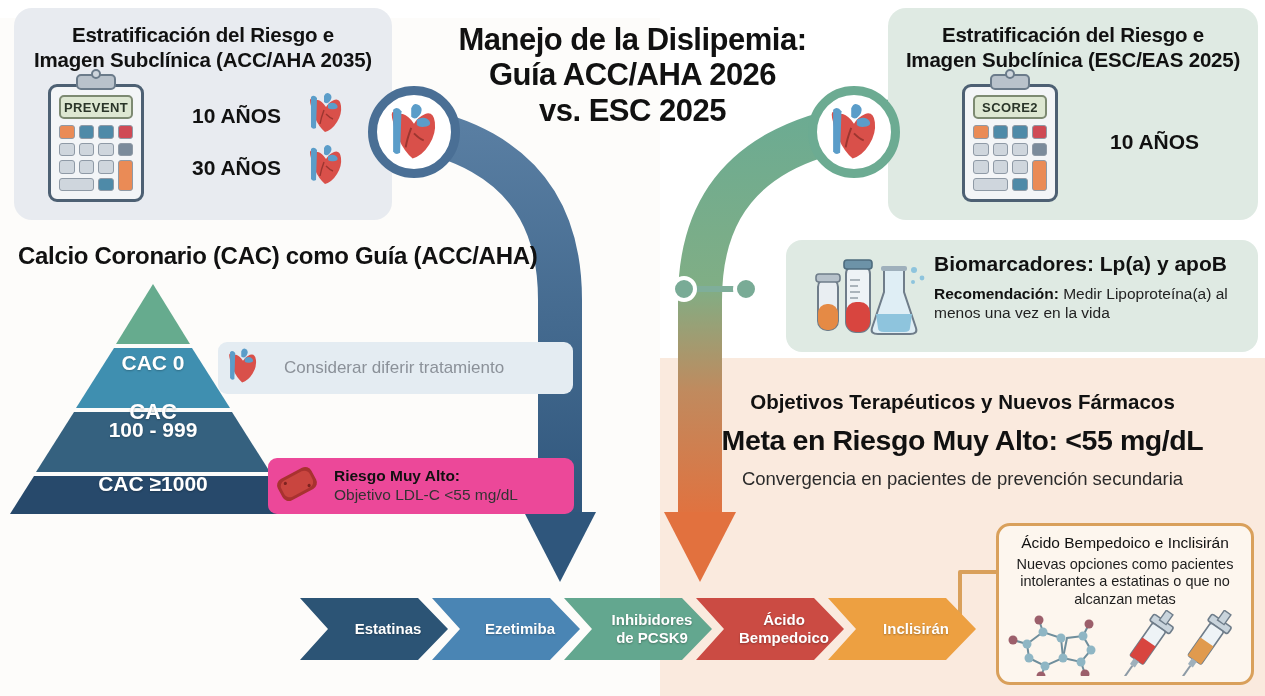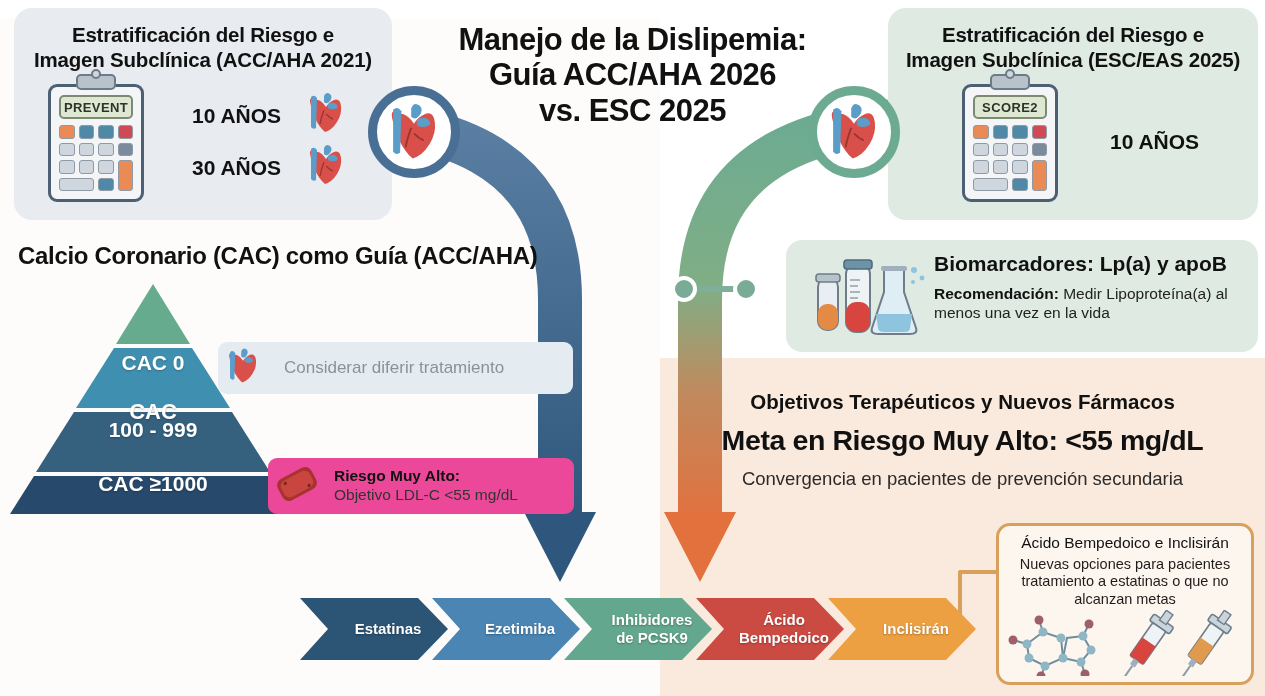--- a/index.html
+++ b/index.html
@@ -127,21 +127,21 @@
 
   <div style="position:absolute;left:400px;top:22px;width:465px;text-align:center;">
     <div style="font-weight:bold;font-size:31px;color:#111;line-height:1.14;letter-spacing:-.5px;">Manejo de la Dislipemia:</div>
     <div style="font-weight:bold;font-size:31px;color:#111;line-height:1.14;letter-spacing:-.5px;">Guía ACC/AHA 2026</div>
     <div style="font-weight:bold;font-size:31px;color:#111;line-height:1.14;letter-spacing:-.5px;">vs. ESC 2025</div>
   </div>
 
   <div class="card panel-left">
     <div class="panel-title">
       <div>Estratificación del Riesgo e</div>
-      <div>Imagen Subclínica (ACC/AHA 2021)</div>
+      <div>Imagen Subclínica (ACC/AHA 2035)</div>
     </div>
 
     <div class="calc" style="left:34px;top:76px;">
       <div class="clip"></div>
       <div class="screen">PREVENT</div>
       <div class="keys">
         <div class="k" style="background:#ea8b56"></div>
           <div class="k" style="background:#4e8aa8"></div>
         <div class="k" style="background:#4e8aa8"></div>
           <div class="k" style="background:#cf4a55"></div>
@@ -327,21 +327,21 @@
   <div class="chev-label" style="left:328px;top:621px;width:120px;">Estatinas</div>
   <div class="chev-label" style="left:460px;top:621px;width:120px;">Ezetimiba</div>
   <div class="chev-label" style="left:592px;top:612px;width:120px;">Inhibidores</div>
   <div class="chev-label" style="left:592px;top:630px;width:120px;">de PCSK9</div>
   <div class="chev-label" style="left:724px;top:612px;width:120px;">Ácido</div>
   <div class="chev-label" style="left:724px;top:630px;width:120px;">Bempedoico</div>
   <div class="chev-label" style="left:856px;top:621px;width:120px;">Inclisirán</div>
 
   <div class="card panel-new">
     <div class="new-title">Ácido Bempedoico e Inclisirán</div>
-    <div class="new-body">Nuevas opciones para pacientes tratamiento a estatinas o que no alcanzan metas</div>
+    <div class="new-body">Nuevas opciones como pacientes intolerantes a estatinas o que no alcanzan metas</div>
     <svg class="new-icons" viewBox="0 0 252 66">
 
       <g stroke="#6f8e9c" stroke-width="2" fill="none">
         <path d="M28 34 L44 22 L62 28 L64 48 L46 56 L30 48 Z"></path>
         <path d="M64 48 L82 52 L92 40 L84 26 L68 28 Z"></path>
         <path d="M44 22 L40 10"></path>
           <path d="M28 34 L14 30"></path>
           <path d="M46 56 L42 66"></path>
         <path d="M84 26 L90 14"></path>
           <path d="M82 52 L86 64"></path>

